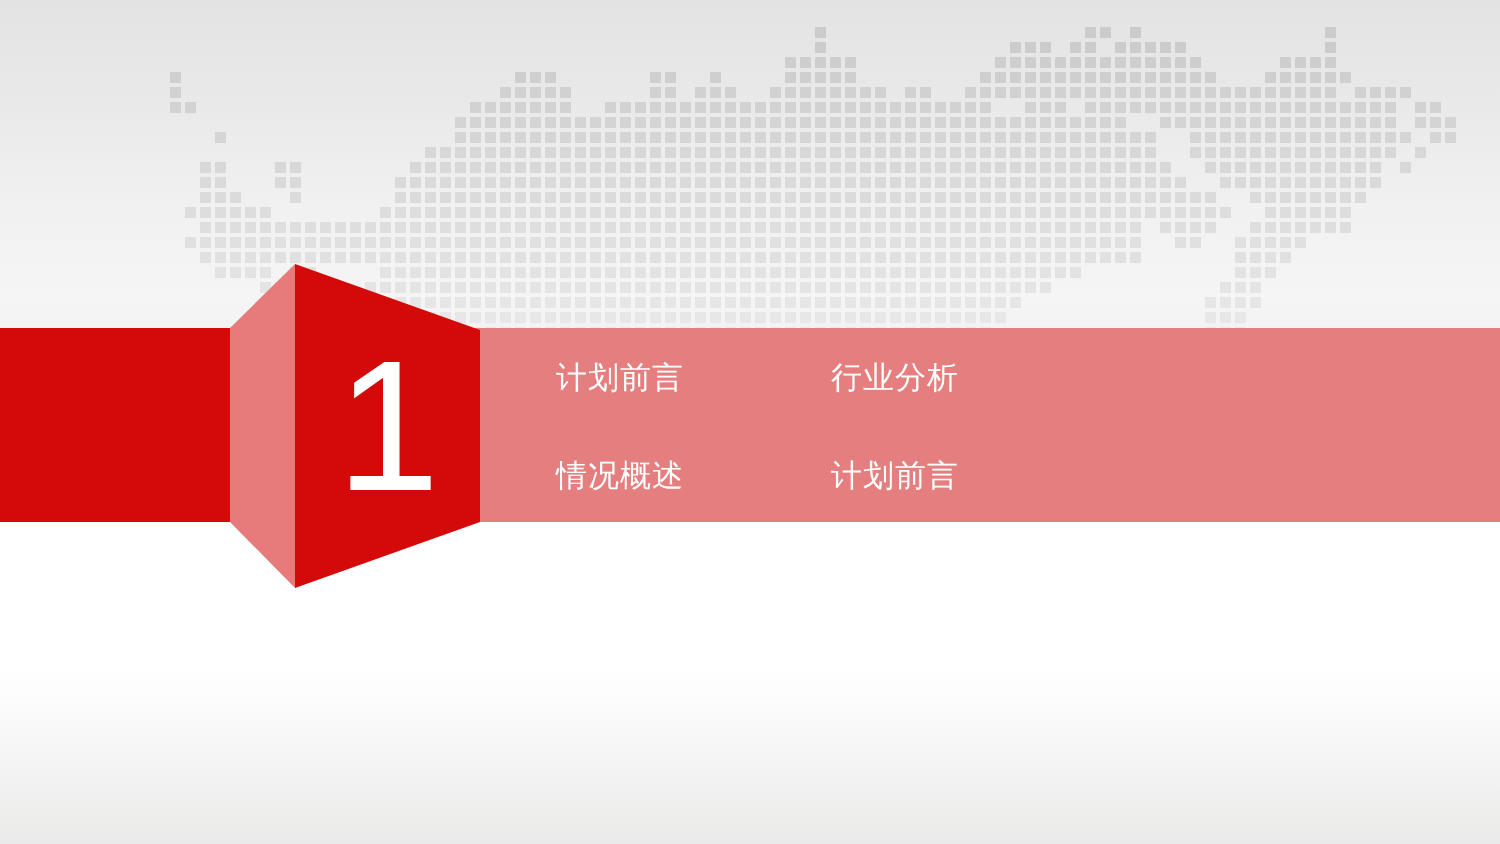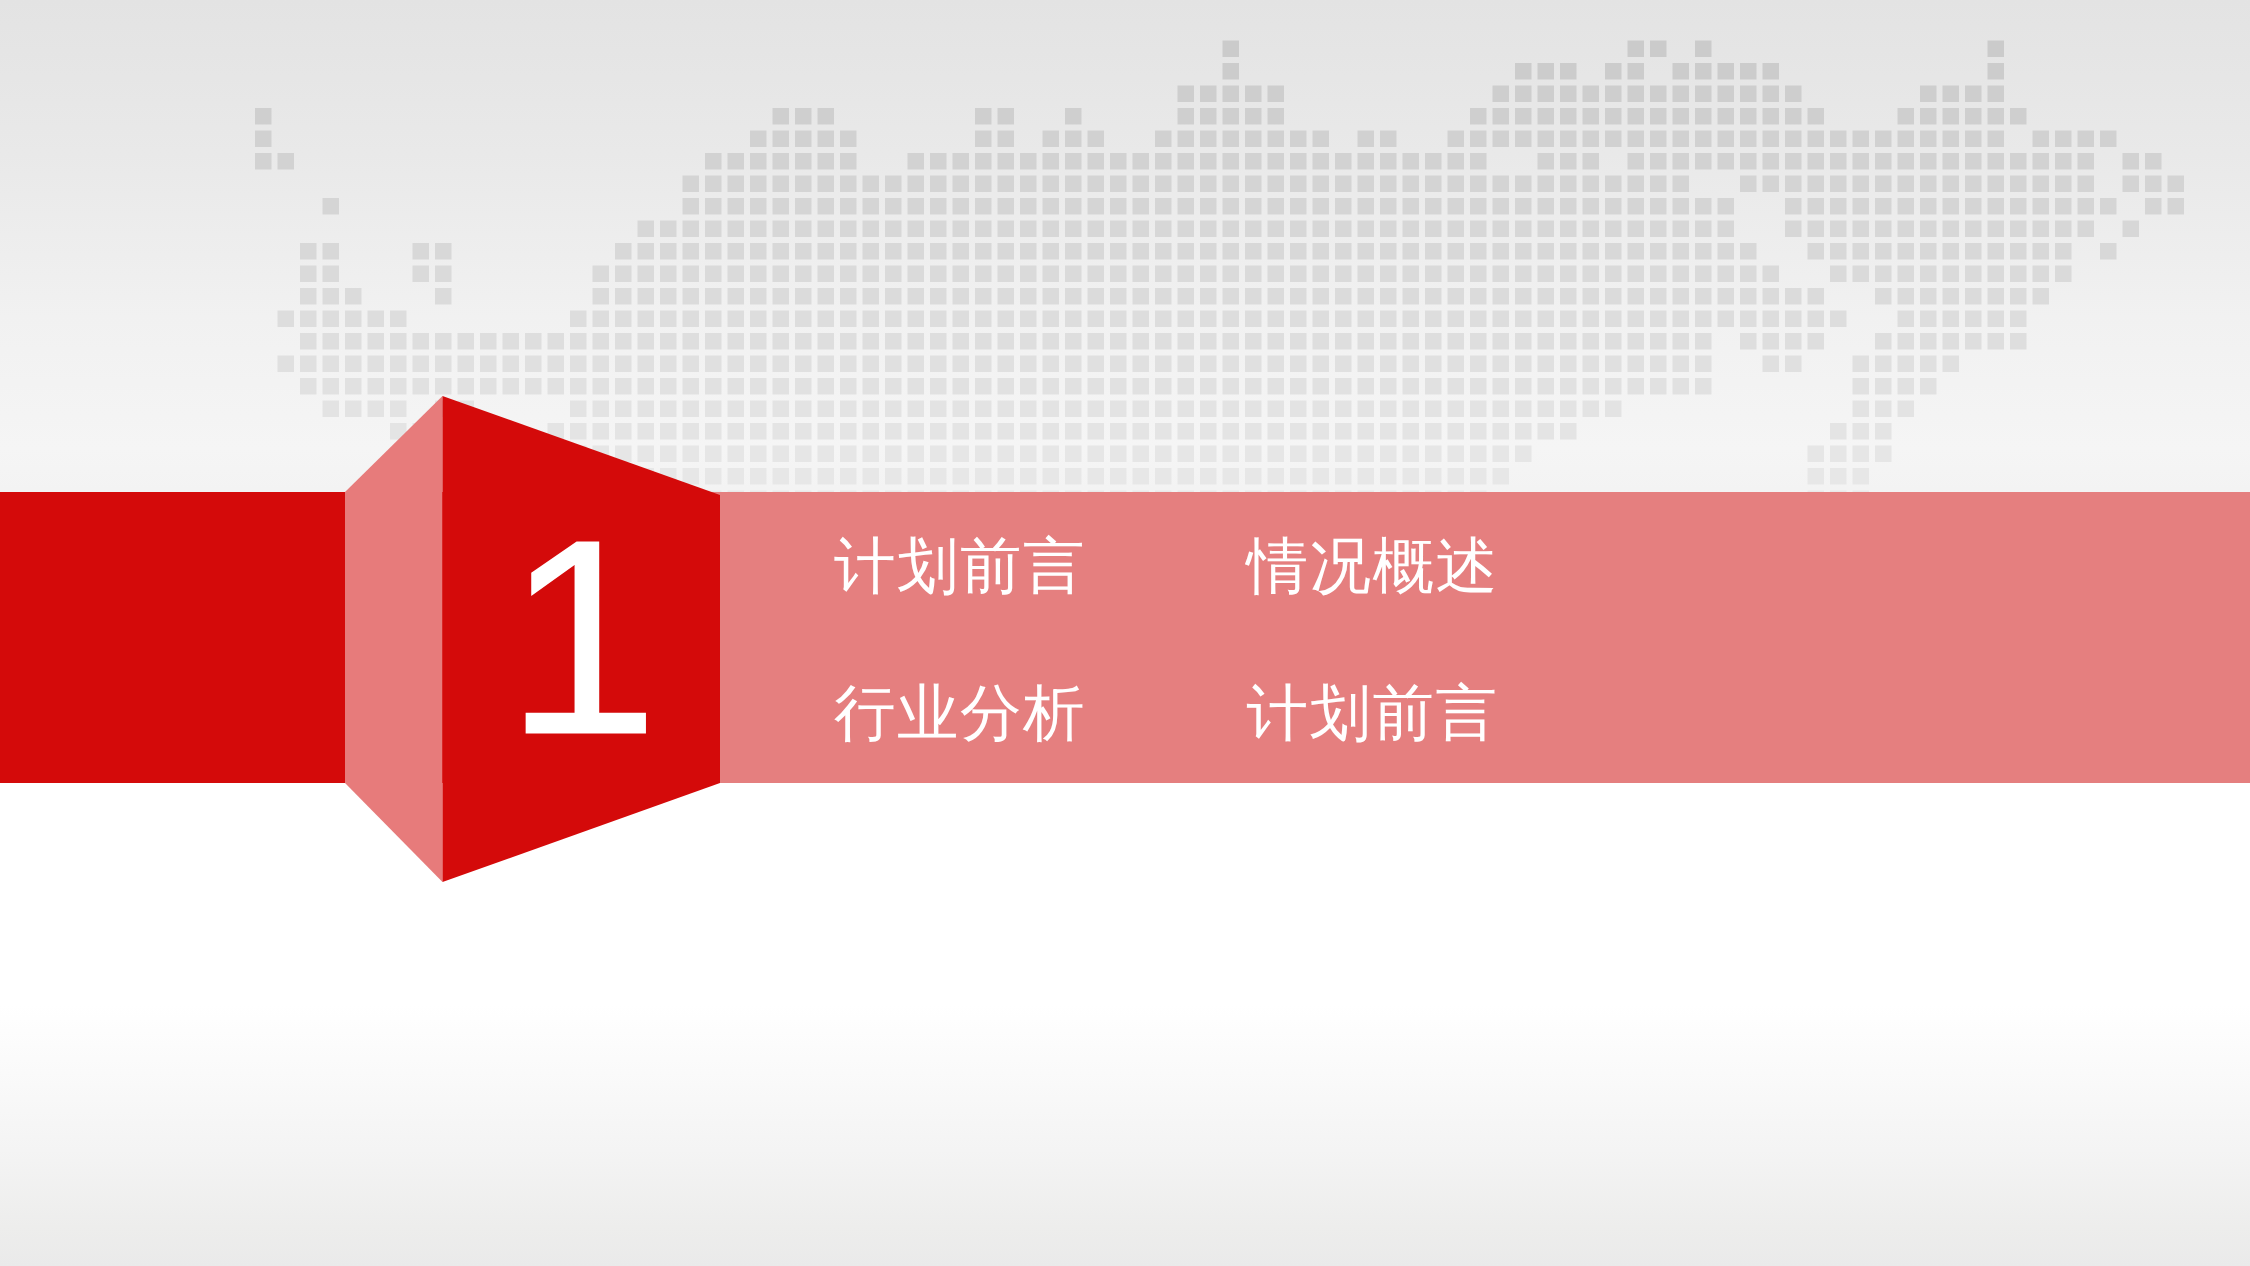--- a/index.html
+++ b/index.html
@@ -85,21 +85,21 @@
     left: 556px;
     top: 352px;
     width: 620px;
     display: grid;
     grid-template-columns: 275px 275px;
     grid-template-rows: 98px 98px;
     align-items: start;
   }
   .agenda-item {
     color: #ffffff;
-    font-size: 41px;
+    font-size: 31px;
     line-height: 50px;
     letter-spacing: 1px;
     white-space: nowrap;
     font-family: "DejaVu Sans", "Liberation Sans", sans-serif;
     font-weight: 400;
   }
 </style>
 </head>
 <body>
 
@@ -1231,18 +1231,18 @@
       <polygon points="71,6 6,70 6,264 71,330 71,6" fill="#e77b7b"></polygon>
 
       <polygon points="71,6 256,72 256,264 71,330" fill="#d40a0a"></polygon>
     </svg>
   </div>
 
   <div class="hex-number">1</div>
 
   <div class="agenda">
     <div class="agenda-item">计划前言</div>
+    <div class="agenda-item">行业分析</div>
     <div class="agenda-item">情况概述</div>
-    <div class="agenda-item">行业分析</div>
     <div class="agenda-item">计划前言</div>
   </div>
 
 </div>
 
 </body></html>

